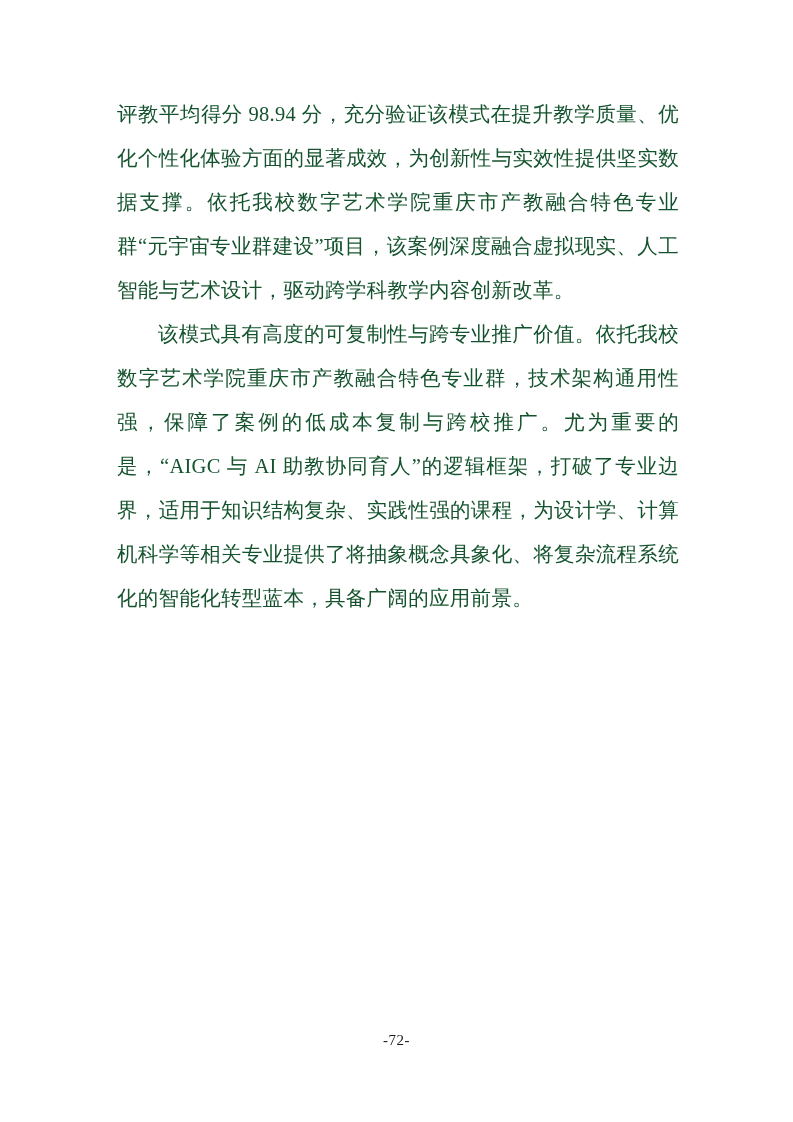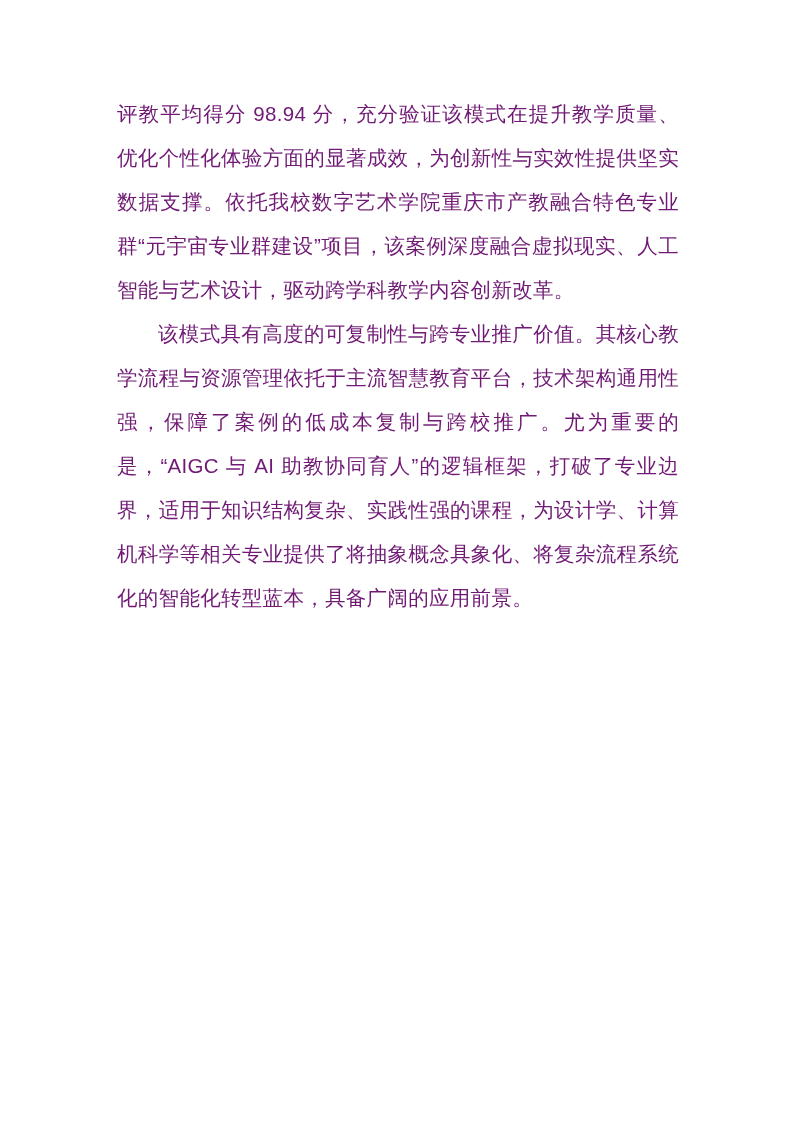--- a/index.html
+++ b/index.html
@@ -17,24 +17,24 @@
     box-sizing: border-box;
   }
   .content {
     position: absolute;
     left: 117px;
     top: 92px;
     width: 562px;
   }
   p.para {
     margin: 0 0 0 0;
-    font-family: Liberation Sans, sans-serif;
+    font-family: Liberation Serif, serif;
     font-size: 20.5px;
     line-height: 44px;
-    color: #701a75;
+    color: #14532d;
     text-align: justify;
     text-justify: inter-ideograph;
     text-indent: 2em;
     letter-spacing: 0.3px;
   }
   p.para.first {
     text-indent: 0;
   }
   .footer {
     position: absolute;
@@ -47,15 +47,16 @@
     color: #1a1a1a;
     letter-spacing: 0.5px;
   }
 </style>
 </head>
 <body>
 
 <div class="page">
   <div class="content">
     <p class="para first">评教平均得分 98.94 分，充分验证该模式在提升教学质量、优化个性化体验方面的显著成效，为创新性与实效性提供坚实数据支撑。依托我校数字艺术学院重庆市产教融合特色专业群“元宇宙专业群建设”项目，该案例深度融合虚拟现实、人工智能与艺术设计，驱动跨学科教学内容创新改革。</p>
-    <p class="para">该模式具有高度的可复制性与跨专业推广价值。其核心教学流程与资源管理依托于主流智慧教育平台，技术架构通用性强，保障了案例的低成本复制与跨校推广。尤为重要的是，“AIGC 与 AI 助教协同育人”的逻辑框架，打破了专业边界，适用于知识结构复杂、实践性强的课程，为设计学、计算机科学等相关专业提供了将抽象概念具象化、将复杂流程系统化的智能化转型蓝本，具备广阔的应用前景。</p>
+    <p class="para">该模式具有高度的可复制性与跨专业推广价值。依托我校数字艺术学院重庆市产教融合特色专业群，技术架构通用性强，保障了案例的低成本复制与跨校推广。尤为重要的是，“AIGC 与 AI 助教协同育人”的逻辑框架，打破了专业边界，适用于知识结构复杂、实践性强的课程，为设计学、计算机科学等相关专业提供了将抽象概念具象化、将复杂流程系统化的智能化转型蓝本，具备广阔的应用前景。</p>
   </div>
+  <div class="footer">-72-</div>
 </div>
 
 </body></html>

